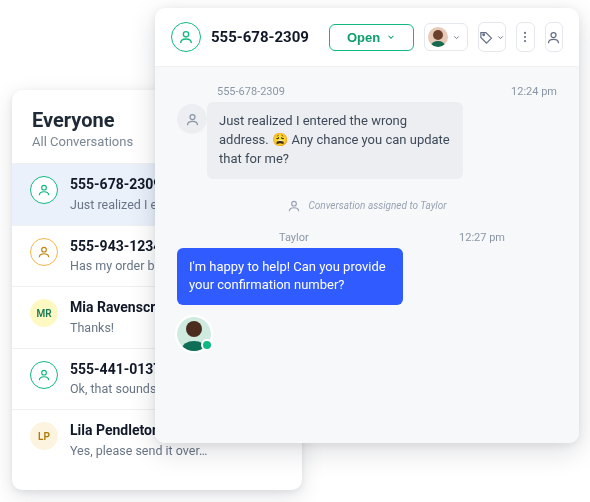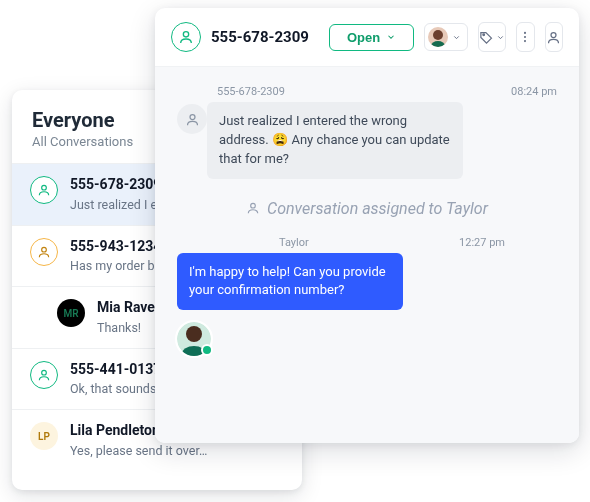--- a/index.html
+++ b/index.html
@@ -36,21 +36,21 @@
   }
   .conv-item.active { background: #eaf1fb; }
   .conv-avatar {
     width: 28px; height: 28px; border-radius: 50%;
     display: inline-flex; align-items: center; justify-content: center;
     flex-shrink: 0;
     font-size: 10px; font-weight: 600;
   }
   .av-green { border: 1.5px solid #10b981; color: #10b981; background:#fff; }
   .av-amber { border: 1.5px solid #f5b547; color: #c2830f; background:#fff; }
-  .av-green-fill { background: #000000; color:#177a54;margin-left:27px; }
+  .av-green-fill { background: #fef9c3; color:#177a54; }
   .av-amber-fill { background: #fdf4df; color:#b0790b; }
   .conv-body { flex: 1; min-width: 0; }
   .conv-name { font-size: 14px; font-weight: 700; color: #111827; line-height: 1.25; white-space: nowrap; overflow: hidden; text-overflow: clip; }
   .conv-preview { font-size: 12.5px; color: #697586; margin-top: 3px; white-space: nowrap; overflow: hidden; text-overflow: clip; }
   .conv-time { position: absolute; right: 18px; top: 13px; font-size: 11px; color: #98a2b3; }
 
   
   .person-svg { width: 14px; height: 14px; }
 
   
@@ -104,21 +104,21 @@
 
   .chat-body { flex:1; background:#f7f8fa; padding: 18px 22px 22px; overflow:hidden; position:relative; }
 
   .msg-meta-row { display:flex; justify-content:space-between; font-size:11px; color:#8b96a5; padding-left: 40px; margin-bottom:4px;}
   .in-row { display:flex; align-items:flex-start; }
   .in-avatar { width:30px;height:30px;border-radius:50%;background:#eceef1;color:#8b96a5;display:inline-flex;align-items:center;justify-content:center;flex-shrink:0;margin-top:2px;}
   .bubble-in {
     background:#eceef1; color:#3f4a59; font-size:13px; line-height:1.45;
     padding:10px 12px; border-radius:6px; max-width: 256px;
   }
-  .assigned-row { display:flex;align-items:center;justify-content:center;gap:7px;color:#98a2b3;font-style:italic;font-size:16px;margin:20px 0 18px;}
+  .assigned-row { display:flex;align-items:center;justify-content:center;gap:7px;color:#98a2b3;font-style:italic;font-size:10px;margin:20px 0 18px;}
   .assigned-row svg{width:14px;height:14px;}
 
   .out-meta-row { display:flex; justify-content:space-between; font-size:11px; color:#8b96a5; margin: 0 52px 4px auto; width: 226px;}
   .out-row { display:flex; align-items:flex-start; gap:10px; justify-content:flex-end;flex-direction:column; }
   .bubble-out {
     background:#2f5bff; color:#fff; font-size:13px; line-height:1.45;
     padding:10px 12px; border-radius:6px; max-width: 226px;
   }
   .agent-portrait {
     width:34px;height:34px;border-radius:50%;background:#cfeadf;position:relative;overflow:hidden;flex-shrink:0;margin-top:2px;outline:2px solid #fff;
@@ -236,21 +236,21 @@
       <svg width="15" height="15" viewBox="0 0 24 24" fill="none" stroke="currentColor" stroke-width="2">
           <circle cx="12" cy="8" r="4"></circle>
           <path d="M4 21c0-4 4-6 8-6s8 2 8 6"></path>
         </svg>
     </button>
   </div>
 
   <div class="chat-body">
     <div class="msg-meta-row">
       <span>555-678-2309</span>
-      <span>08:24 pm</span>
+      <span>12:24 pm</span>
     </div>
     <div class="in-row">
       <span class="in-avatar">
         <svg style="width:15px;height:15px" viewBox="0 0 24 24" fill="none" stroke="currentColor" stroke-width="2">
             <circle cx="12" cy="8" r="4"></circle>
             <path d="M4 21c0-4 4-6 8-6s8 2 8 6"></path>
           </svg>
       </span>
       <div class="bubble-in">Just realized I entered the wrong address. 😩 Any chance you can update that for me?</div>
     </div>

